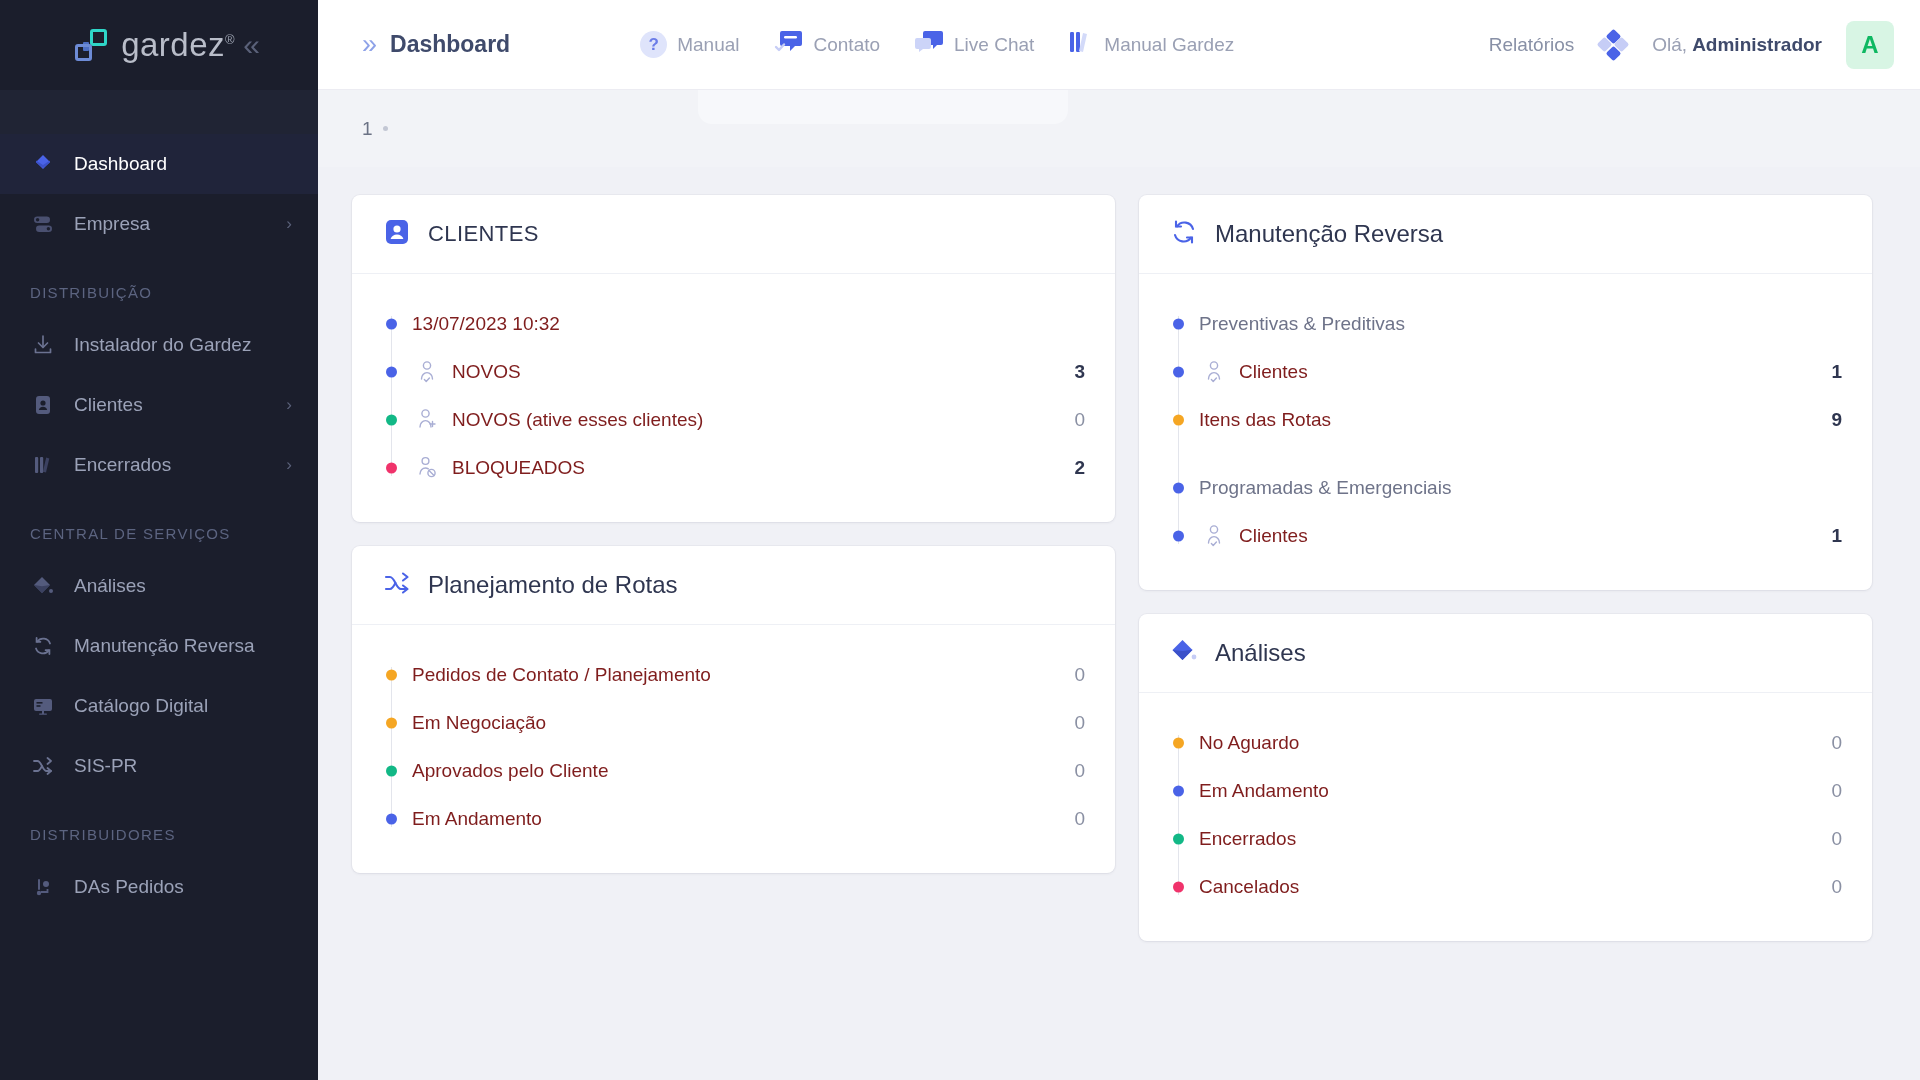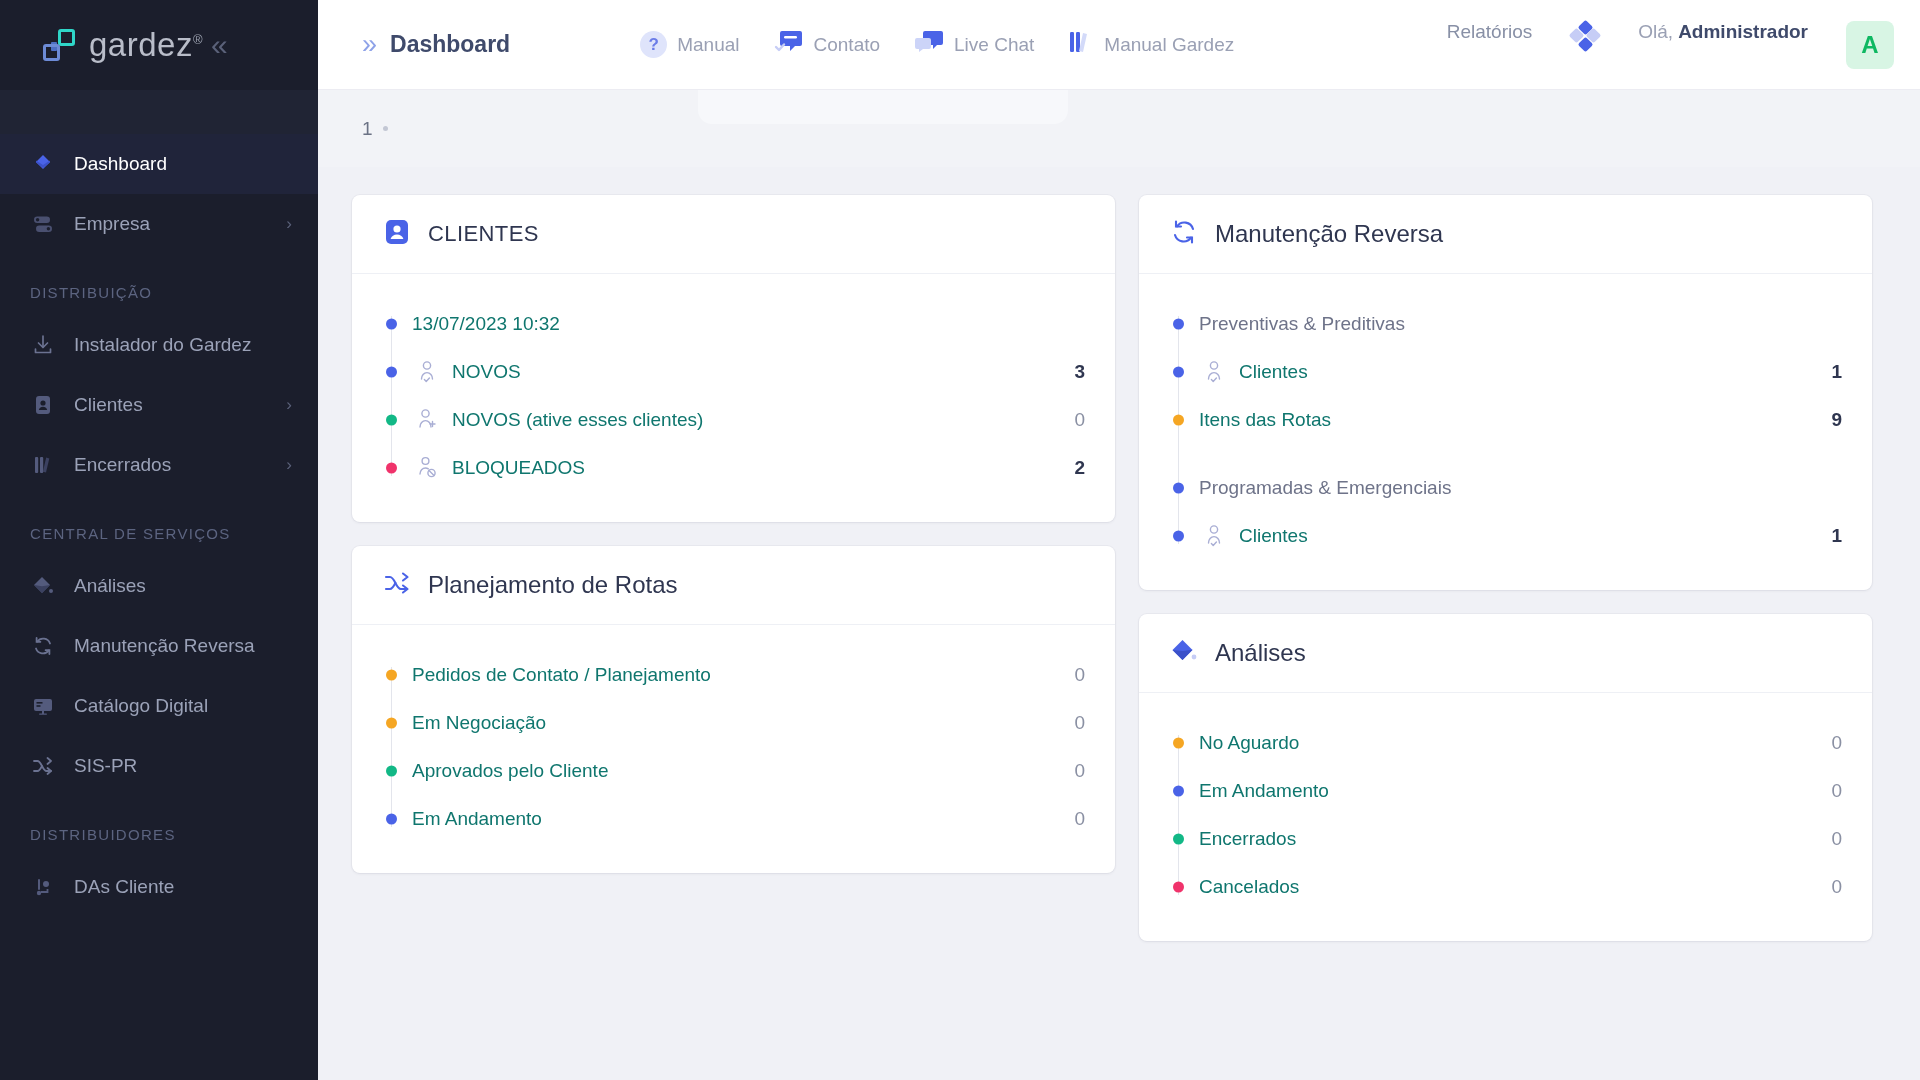--- a/index.html
+++ b/index.html
@@ -13,21 +13,21 @@
 
   
   .sidebar {
     width: 318px; height: 1080px;
     background: #1b1e2c;
     flex: 0 0 318px;
     position: relative;
   }
   .sb-logo-row {
     height: 90px; display: flex; align-items: center;
-    padding: 0 24px 0 42px; justify-content: flex-start;
+    padding: 0 24px 0 42px; justify-content: center;
     background: #1b1e2c;
   }
   .sb-brand { display: flex; align-items: center; gap: 13px; }
   .logo-mark { width: 34px; height: 34px; position: relative; }
   .logo-mark .sq1 {
     position: absolute; right: 1px; top: 1px; width: 17px; height: 17px;
     border: 3px solid #2fd6c8; border-radius: 3px;
   }
   .logo-mark .sq2 {
     position: absolute; left: 1px; bottom: 1px; width: 17px; height: 17px;
@@ -72,21 +72,21 @@
   .page-title { display: flex; align-items: center; gap: 14px; }
   .chev-right { color:#8ea2e8; font-size: 27px; letter-spacing: -7px; padding-right:6px;}
   .page-title .txt { font-size: 23px; font-weight: 700; color: #3f4a6b; }
 
   .top-links { display:flex; align-items:center; gap: 34px; margin-left: 130px; }
   .top-link { display:flex; align-items:center; gap:10px; cursor:pointer; color:#9aa0b4; font-size:19px; white-space:nowrap;}
   .circ-q {
     width:27px;height:27px;border-radius:50%;background:#dfe4fb;color:#6b7ce8;
     display:flex;align-items:center;justify-content:center;font-size:17px;font-weight:700;
   }
-  .top-right { margin-left:auto; display:flex; align-items:flex-start; gap: 38px; }
+  .top-right { margin-left:auto; display:flex; align-items:center; gap: 24px; }
   .rel-link { color:#8890a6; font-size:19px; cursor:pointer;}
   .diamond-grid { width:30px;height:30px;position:relative;}
   .diamond-grid i {position:absolute;width:11px;height:11px;transform:rotate(45deg);border-radius:2px;}
   .diamond-grid .d1{background:#4a63e7;left:9.5px;top:1px;}
   .diamond-grid .d2{background:#c6cdf6;left:1px;top:9.5px;}
   .diamond-grid .d3{background:#c6cdf6;left:18px;top:9.5px;}
   .diamond-grid .d4{background:#4a63e7;left:9.5px;top:18px;}
   .greet { font-size:19px; color:#9aa0b4; }
   .greet b { color:#3f4a6b; font-weight:700; margin-left:5px;}
   .avatar {
@@ -131,21 +131,21 @@
   }
   .row {
     display:flex; align-items:center; height: 48px; position:relative; padding-left: 30px;
   }
   .row .bullet {
     position:absolute; left: 4px; top: 50%; transform: translateY(-50%);
     width: 11px; height: 11px; border-radius: 50%;
   }
   .row .r-ico { width:30px; height:30px; margin-right:10px; flex:0 0 30px; display:flex;align-items:center;justify-content:center;}
   .row .r-lbl { font-size:19px; color:#6e7governor; }
-  .row .r-lbl { font-size:19px; color:#0f766e; }
+  .row .r-lbl { font-size:19px; color:#7f1d1d; }
   .row .r-val { margin-left:auto; font-size:19px; color:#2f3650; font-weight:700; }
   .row .r-val.zero { font-weight:400; color:#8a90a3; }
   .row.spacer-top { margin-top: 20px; }
   .row.head-row .r-lbl { color:#6e7389; }
 </style>
 </head>
 <body>
 
 <div class="app">
 
@@ -269,21 +269,21 @@
     <div class="sb-group">DISTRIBUIDORES</div>
     <div class="sb-item">
       <span class="ico">
         <svg width="24" height="24" viewBox="0 0 24 24">
             <rect x="7" y="4" width="2" height="11" rx="1" fill="#545b7d"></rect>
             <circle cx="8" cy="18" r="2.2" fill="#545b7d"></circle>
             <circle cx="15" cy="9" r="3" fill="#545b7d"></circle>
             <path d="M10 17h6.5v-3" stroke="#545b7d" stroke-width="1.8" fill="none"></path>
           </svg>
       </span>
-      <span class="lbl">DAs Cliente</span>
+      <span class="lbl">DAs Pedidos</span>
     </div>
   </aside>
 
   <div class="main">
 
     <header class="topbar">
       <div class="page-title">
         <span class="chev-right">»</span>
         <span class="txt">Dashboard</span>
       </div>

